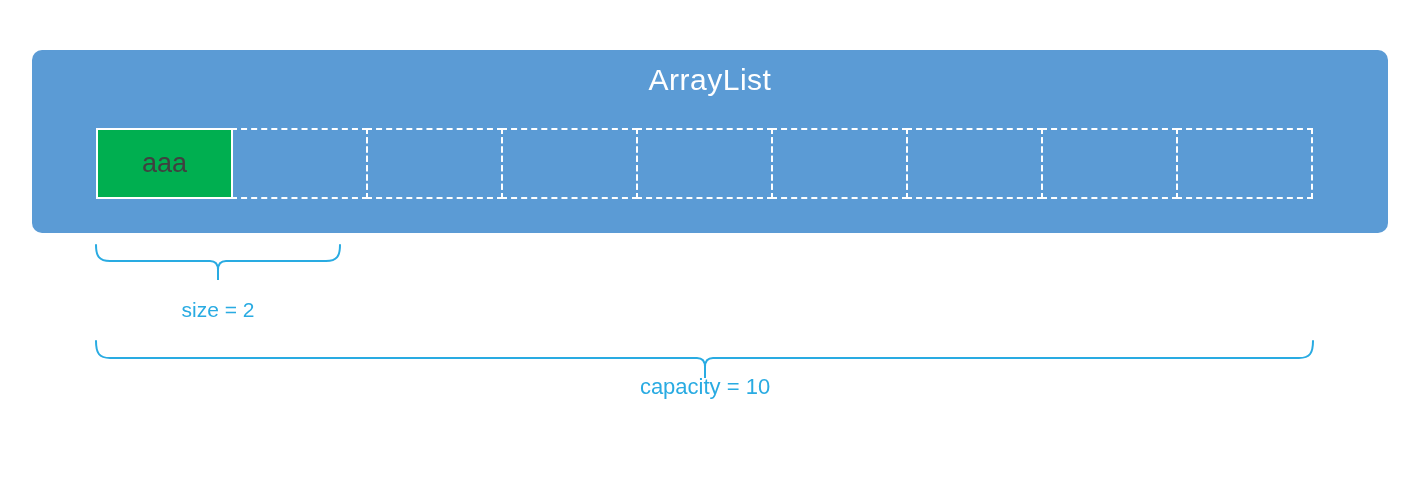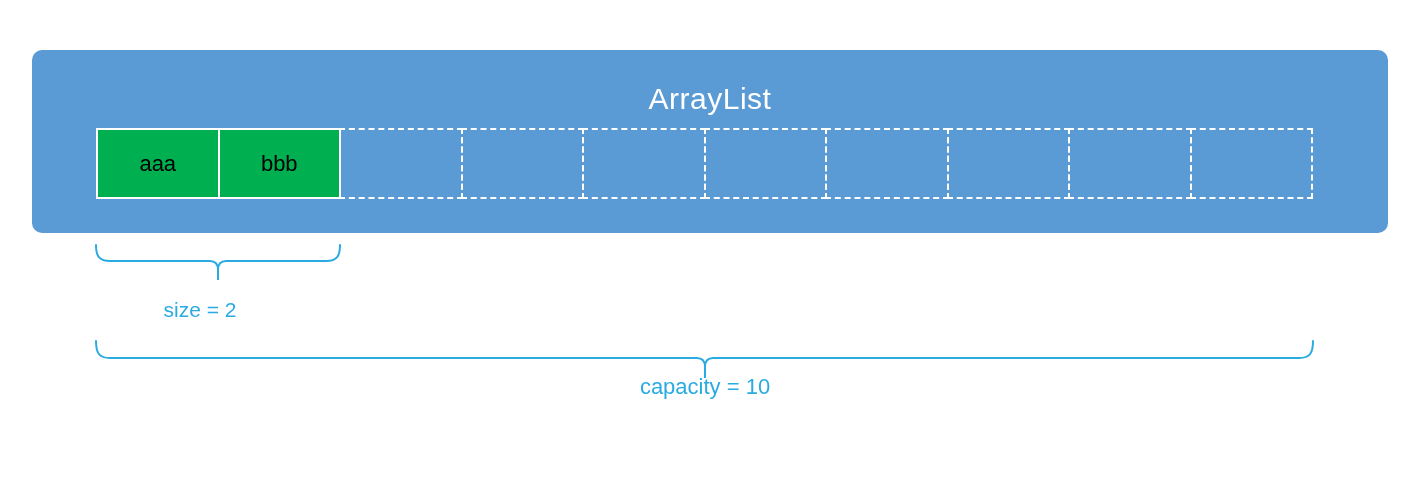--- a/index.html
+++ b/index.html
@@ -26,21 +26,21 @@
     top: 50px;
     width: 1356px;
     height: 183px;
     background: var(--container-blue);
     border-radius: 10px;
   }
 
   .arraylist-title {
     position: absolute;
     left: 0;
-    top: 32px;
+    top: 13px;
     width: 100%;
     text-align: center;
     color: #ffffff;
     font-size: 30px;
     font-weight: 400;
     letter-spacing: 0.5px;
   }
 
   .cells-row {
     position: absolute;
@@ -51,22 +51,22 @@
     display: flex;
   }
 
   .cell {
     flex: 1 1 0;
     border: 2px dashed var(--cell-border);
     margin-left: -2px;
     display: flex;
     align-items: center;
     justify-content: center;
-    color: #000000;
-    font-size: 22px;
+    color: #404040;
+    font-size: 27px;
   }
   .cell:first-child { margin-left: 0; }
   .cell.filled {
     background: var(--filled-green);
     border-style: solid;
     border-width: 2.5px;
     position: relative;
     z-index: 2;
   }
 
@@ -83,21 +83,21 @@
 
   .size-bracket { left: 95px; top: 244px; }
   .capacity-bracket { left: 95px; top: 340px; }
 
   .annotation-label {
     position: absolute;
     color: var(--annotation-blue);
     text-align: center;
   }
   .size-label {
-    left: 78px;
+    left: 96px;
     top: 298px;
     width: 244px;
     font-size: 21px;
   }
   .capacity-label {
     left: 505px;
     top: 374px;
     width: 400px;
     font-size: 22px;
   }
@@ -105,21 +105,20 @@
 </head>
 <body>
 
 <div class="canvas">
 
   <div class="arraylist-box">
     <div class="arraylist-title">ArrayList</div>
 
     <div class="cells-row">
         <div class="cell filled">aaa</div>
-        <div class="cell filled">bbb</div>
         <div class="cell"></div>
         <div class="cell"></div>
         <div class="cell"></div>
         <div class="cell"></div>
         <div class="cell"></div>
         <div class="cell"></div>
         <div class="cell"></div>
         <div class="cell"></div>
       </div>
   </div>

